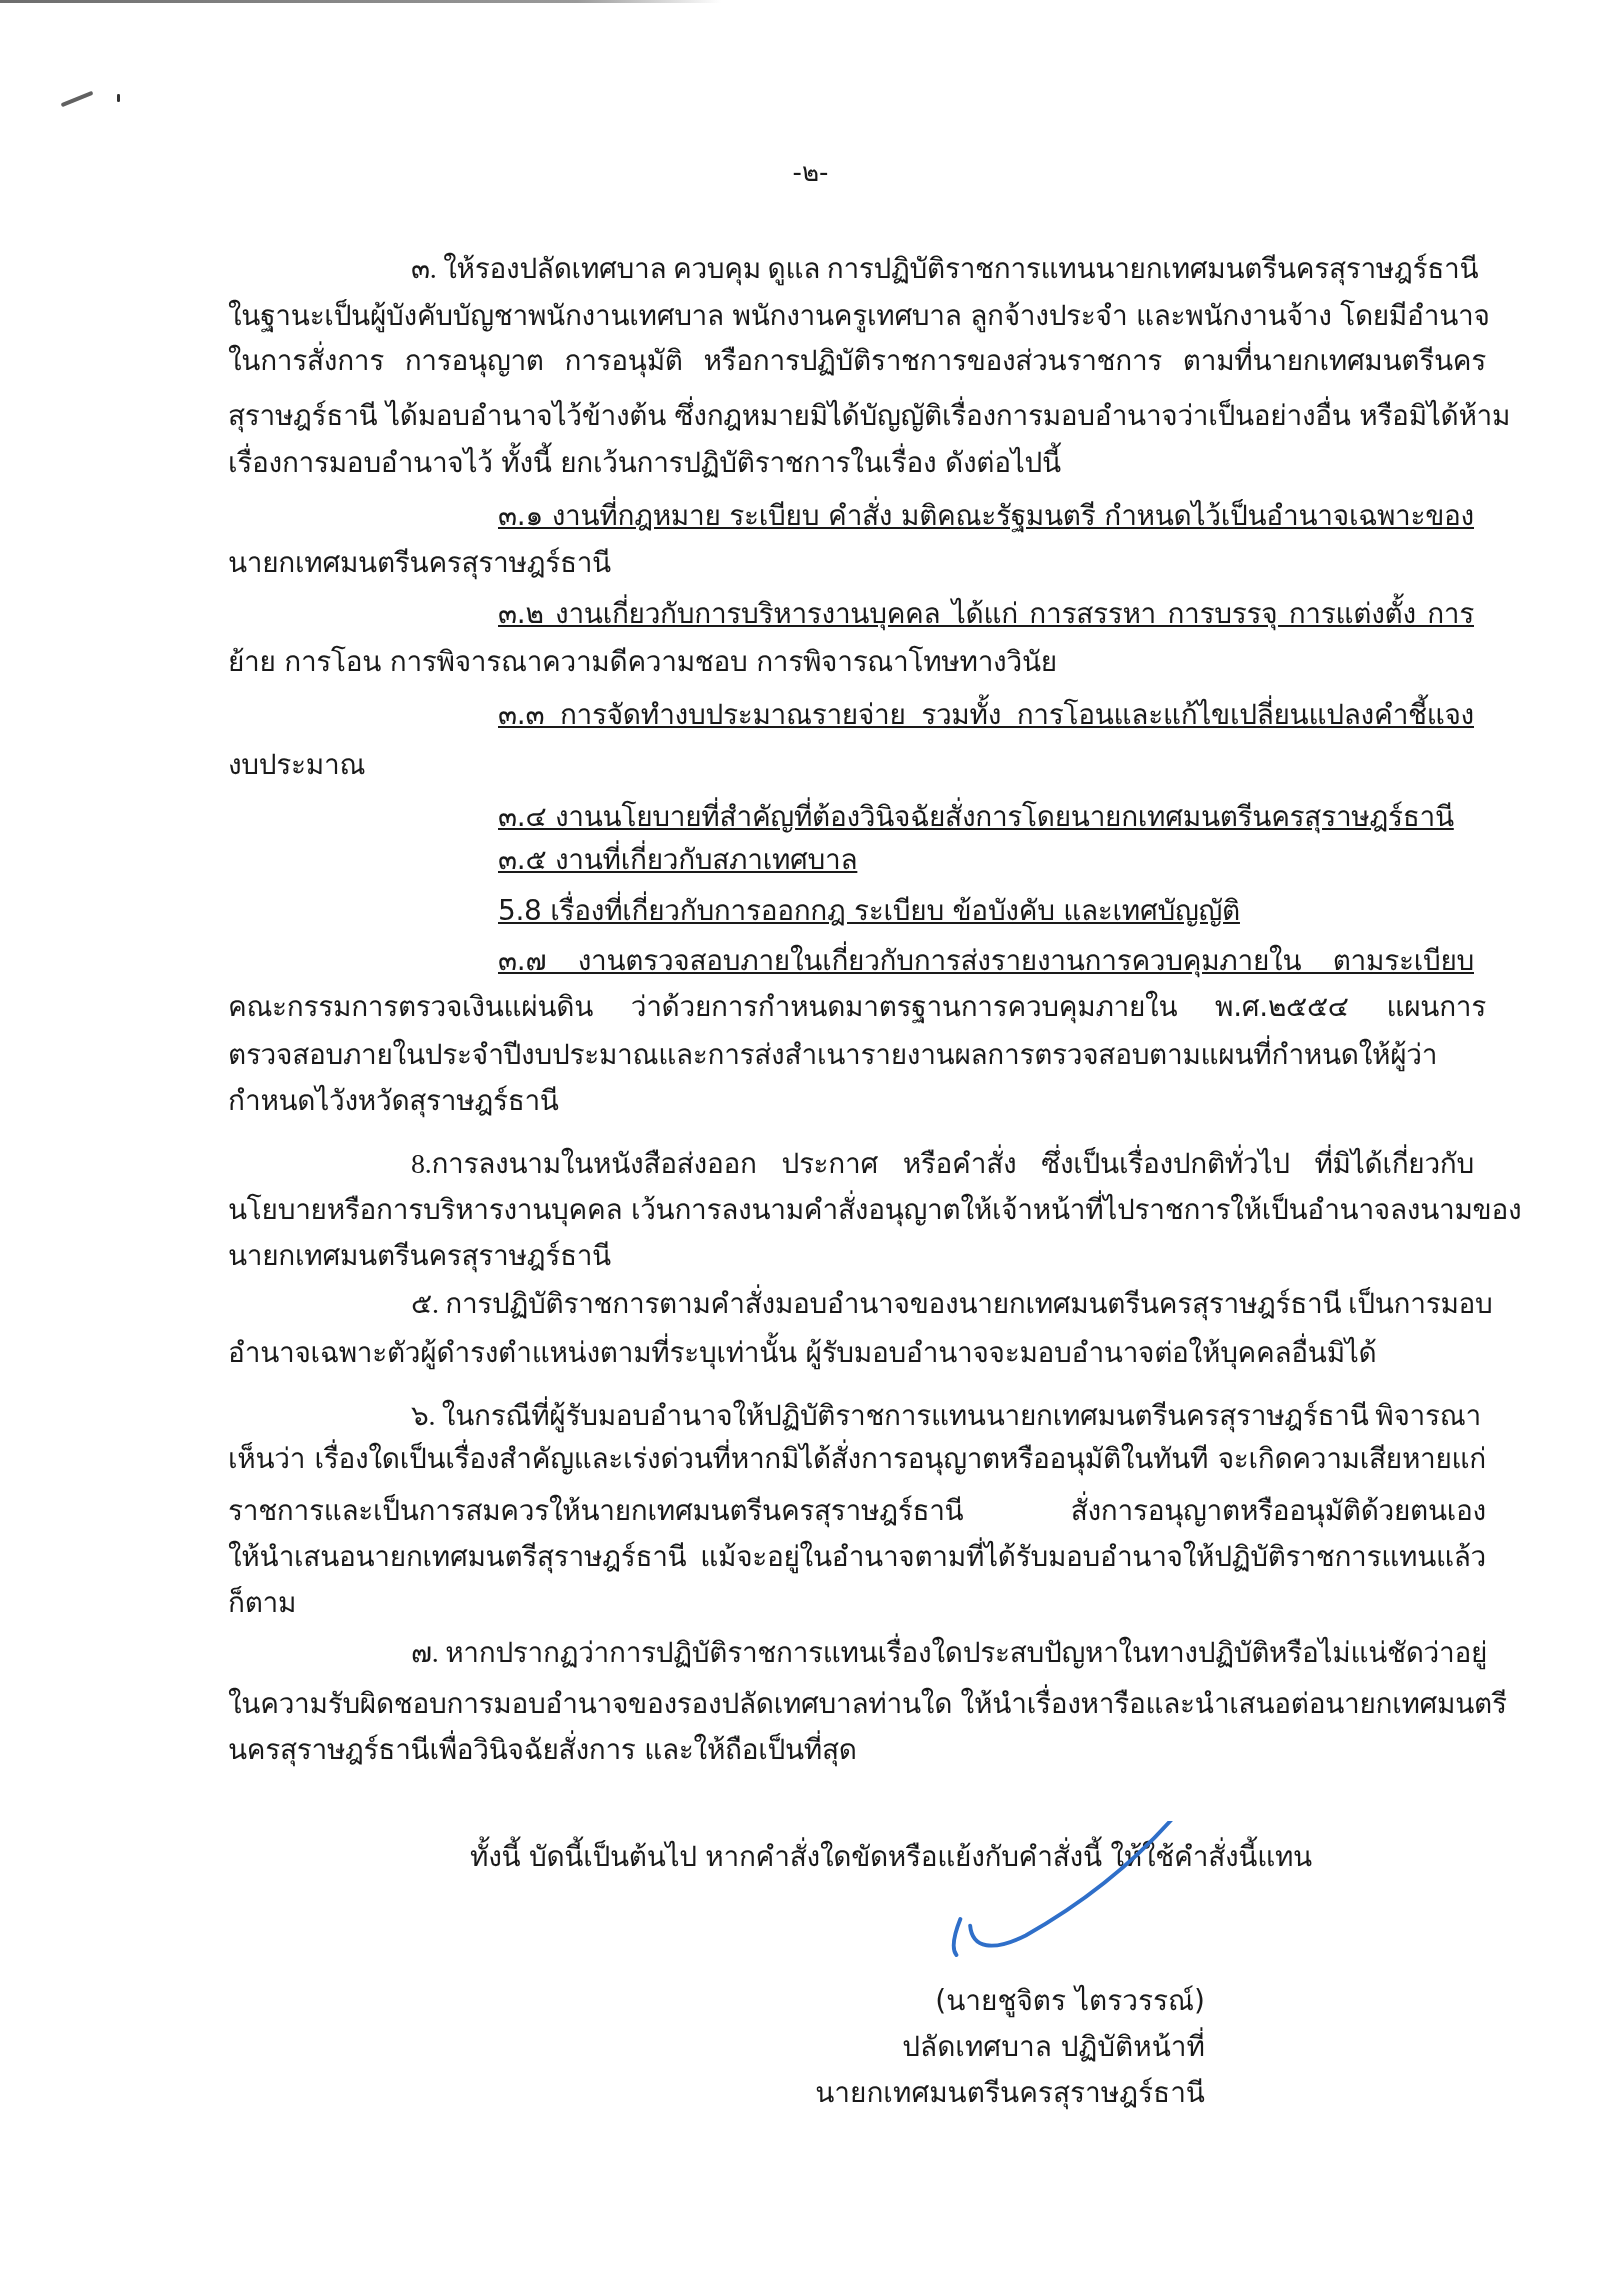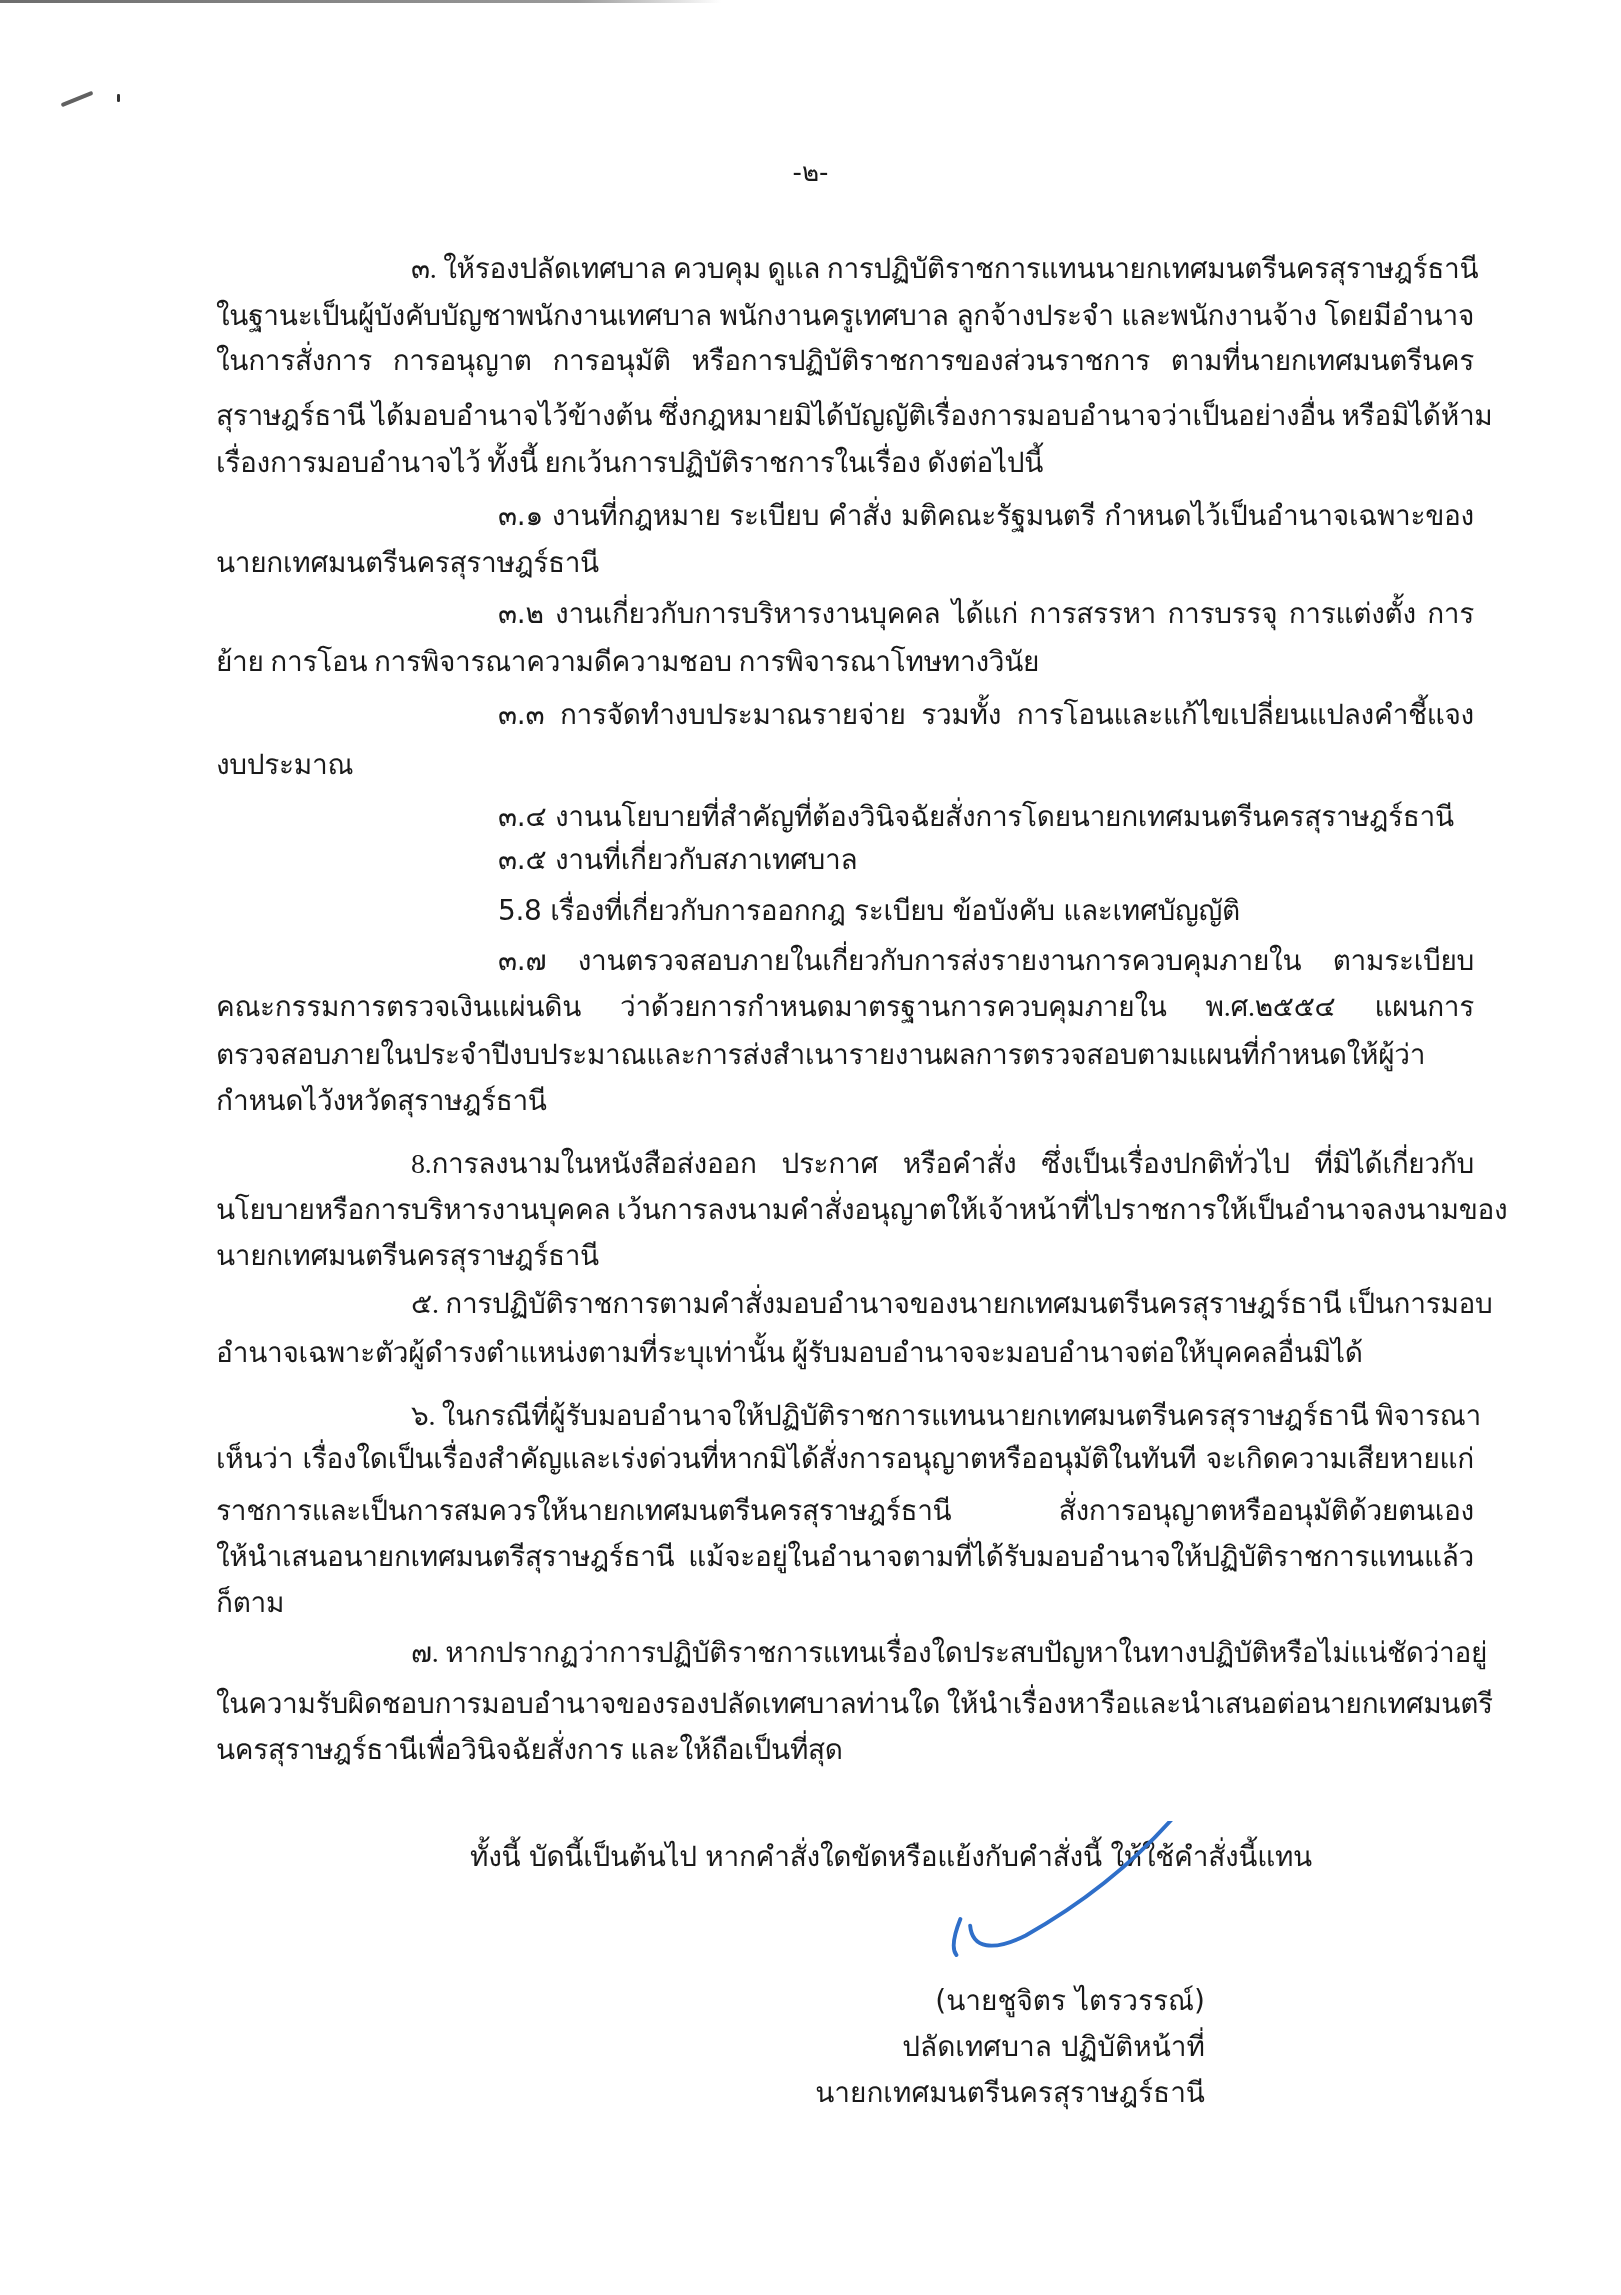--- a/index.html
+++ b/index.html
@@ -22,22 +22,22 @@
   }
   .page-number {
     position: absolute; top: 156px; left: 0; width: 1621px; text-align: center;
     font-size: 26px; line-height: 33px;
   }
   .line {
     position: absolute; white-space: nowrap;
     font-size: 28px; line-height: 37px; letter-spacing: -0.3px;
   }
   .l-indent1 { left: 411px; }   
-  .l-indent2 { left: 498px; }   
-  .l-flush   { left: 216px; font-family: Liberation Serif, serif; }
+  .l-indent2 { left: 498px; text-decoration: underline; }   
+  .l-flush   { left: 228px; }
   .justify {
     text-align: justify; text-align-last: justify; width: 1258px;
   }
   .justify.i1 { width: 1063px; font-family: Liberation Serif, serif; }
   .justify.i2 { width: 976px; }
   .closing { left: 470px; }
   .sig-block {
     position: absolute; left: 773px; width: 432px; text-align: right;
     font-size: 28px; line-height: 46px;
   }

